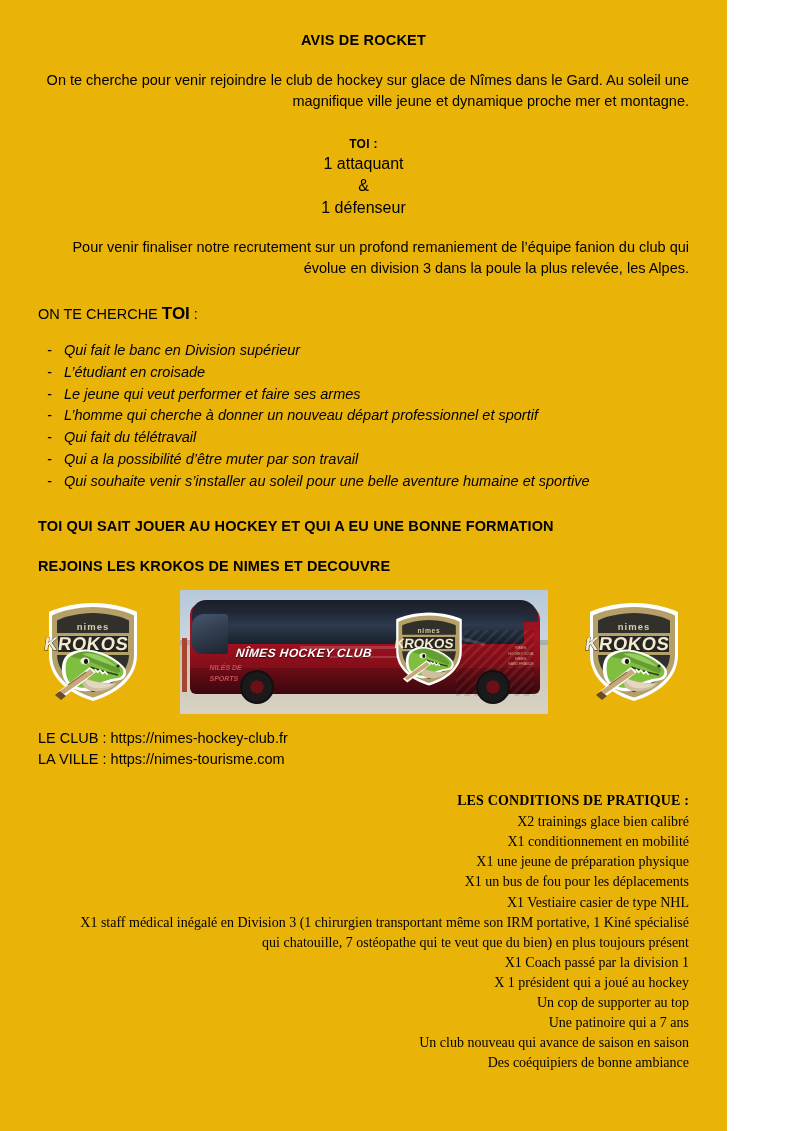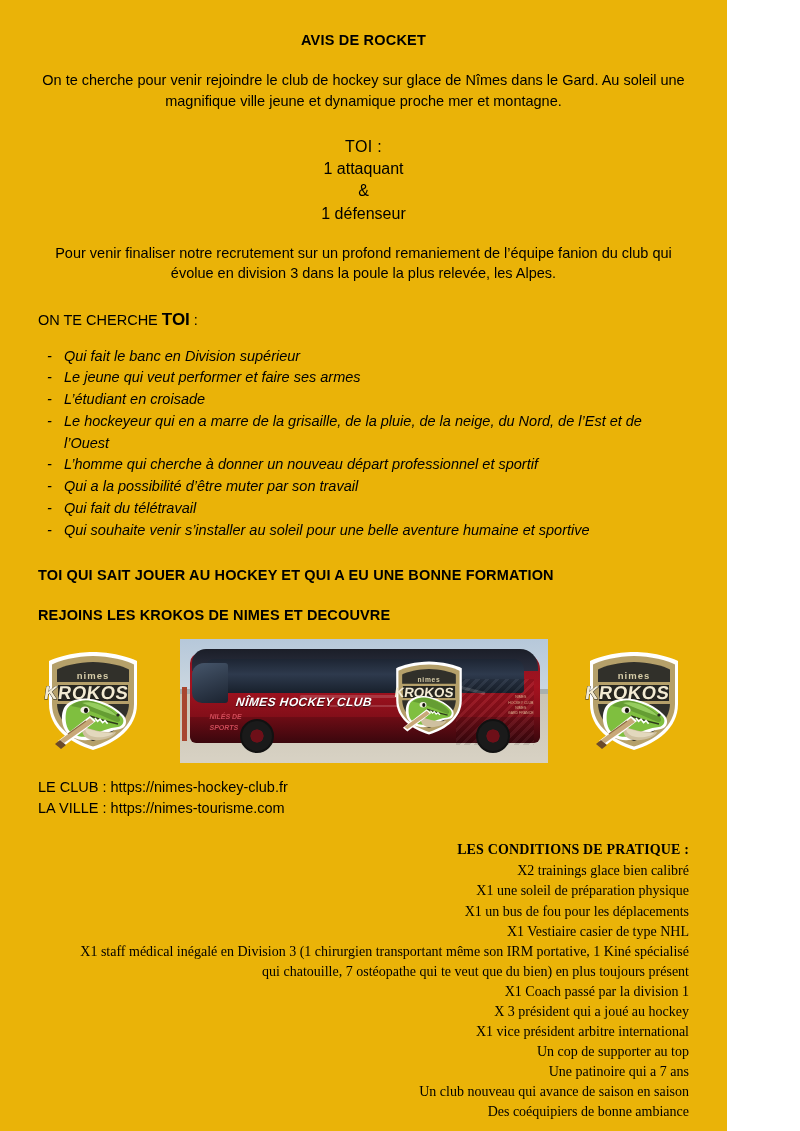--- a/index.html
+++ b/index.html
@@ -31,32 +31,32 @@
     font-weight: bold;
     font-size: 14.5px;
     letter-spacing: .2px;
     margin: 31px 0 0 0;
     line-height: 1.25;
   }
   .para {
     font-size: 14.5px;
     line-height: 1.42;
     margin: 21px 0 0 0;
-    text-align: center;
+    text-align: right;
   }
   .para.tight { margin-top: 18px; }
 
   .toi-block {
     text-align: center;
     margin: 25px 0 0 0;
     line-height: 1.38;
   }
   .toi-block .toi-head {
-    font-weight: normal;
-    font-size: 16px;
+    font-weight: bold;
+    font-size: 12px;
     display: block;
     letter-spacing: .3px;
   }
   .toi-block .toi-line {
     font-size: 16px;
     display: block;
   }
 
   .section-lead {
     font-size: 14.5px;
@@ -283,26 +283,25 @@
   </div>
 
   <p class="para tight">Pour venir finaliser notre recrutement sur un profond remaniement de l’équipe fanion du club qui évolue en division 3 dans la poule la plus relevée, les Alpes.</p>
 
   <p class="section-lead">
     <span>ON TE CHERCHE </span><span class="strong-big">TOI</span><span> :</span>
   </p>
 
   <ul class="dash-list">
     <li>Qui fait le banc en Division supérieur</li>
+    <li>L’étudiant en croisade</li>
     <li>Le jeune qui veut performer et faire ses armes</li>
-    <li>L’étudiant en croisade</li>
-    <li>Le hockeyeur qui en a marre de la grisaille, de la pluie, de la neige, du Nord, de l’Est et de l’Ouest</li>
     <li>L’homme qui cherche à donner un nouveau départ professionnel et sportif</li>
+    <li>Qui fait du télétravail</li>
     <li>Qui a la possibilité d’être muter par son travail</li>
-    <li>Qui fait du télétravail</li>
     <li>Qui souhaite venir s’installer au soleil pour une belle aventure humaine et sportive</li>
   </ul>
 
   <div class="center-bold gap1">TOI QUI SAIT JOUER AU HOCKEY ET QUI A EU UNE BONNE FORMATION</div>
 
   <div class="center-bold gap2">REJOINS LES KROKOS DE NIMES ET DECOUVRE</div>
 
   <div class="media-row">
 
     <div class="logo-wrap">
@@ -439,27 +438,27 @@
     </div>
     <div>
       <span>LA VILLE :</span>
       <span>https://nimes-tourisme.com</span>
     </div>
   </div>
 
   <div class="conditions">
     <span class="cond-title">LES CONDITIONS DE PRATIQUE :</span>
     <span class="cond-line">X2 trainings glace bien calibré</span>
-    <span class="cond-line">X1 une soleil de préparation physique</span>
+    <span class="cond-line">X1 conditionnement en mobilité</span>
+    <span class="cond-line">X1 une jeune de préparation physique</span>
     <span class="cond-line">X1 un bus de fou pour les déplacements</span>
     <span class="cond-line">X1 Vestiaire casier de type NHL</span>
     <span class="cond-line">X1 staff médical inégalé en Division 3 (1 chirurgien transportant même son IRM portative, 1 Kiné spécialisé</span>
     <span class="cond-line">qui chatouille, 7 ostéopathe qui te veut que du bien) en plus toujours présent</span>
     <span class="cond-line">X1 Coach passé par la division 1</span>
-    <span class="cond-line">X 3 président qui a joué au hockey</span>
-    <span class="cond-line">X1 vice président arbitre international</span>
+    <span class="cond-line">X 1 président qui a joué au hockey</span>
     <span class="cond-line">Un cop de supporter au top</span>
     <span class="cond-line">Une patinoire qui a 7 ans</span>
     <span class="cond-line">Un club nouveau qui avance de saison en saison</span>
     <span class="cond-line">Des coéquipiers de bonne ambiance</span>
   </div>
 
 </div>
 
 </body></html>

